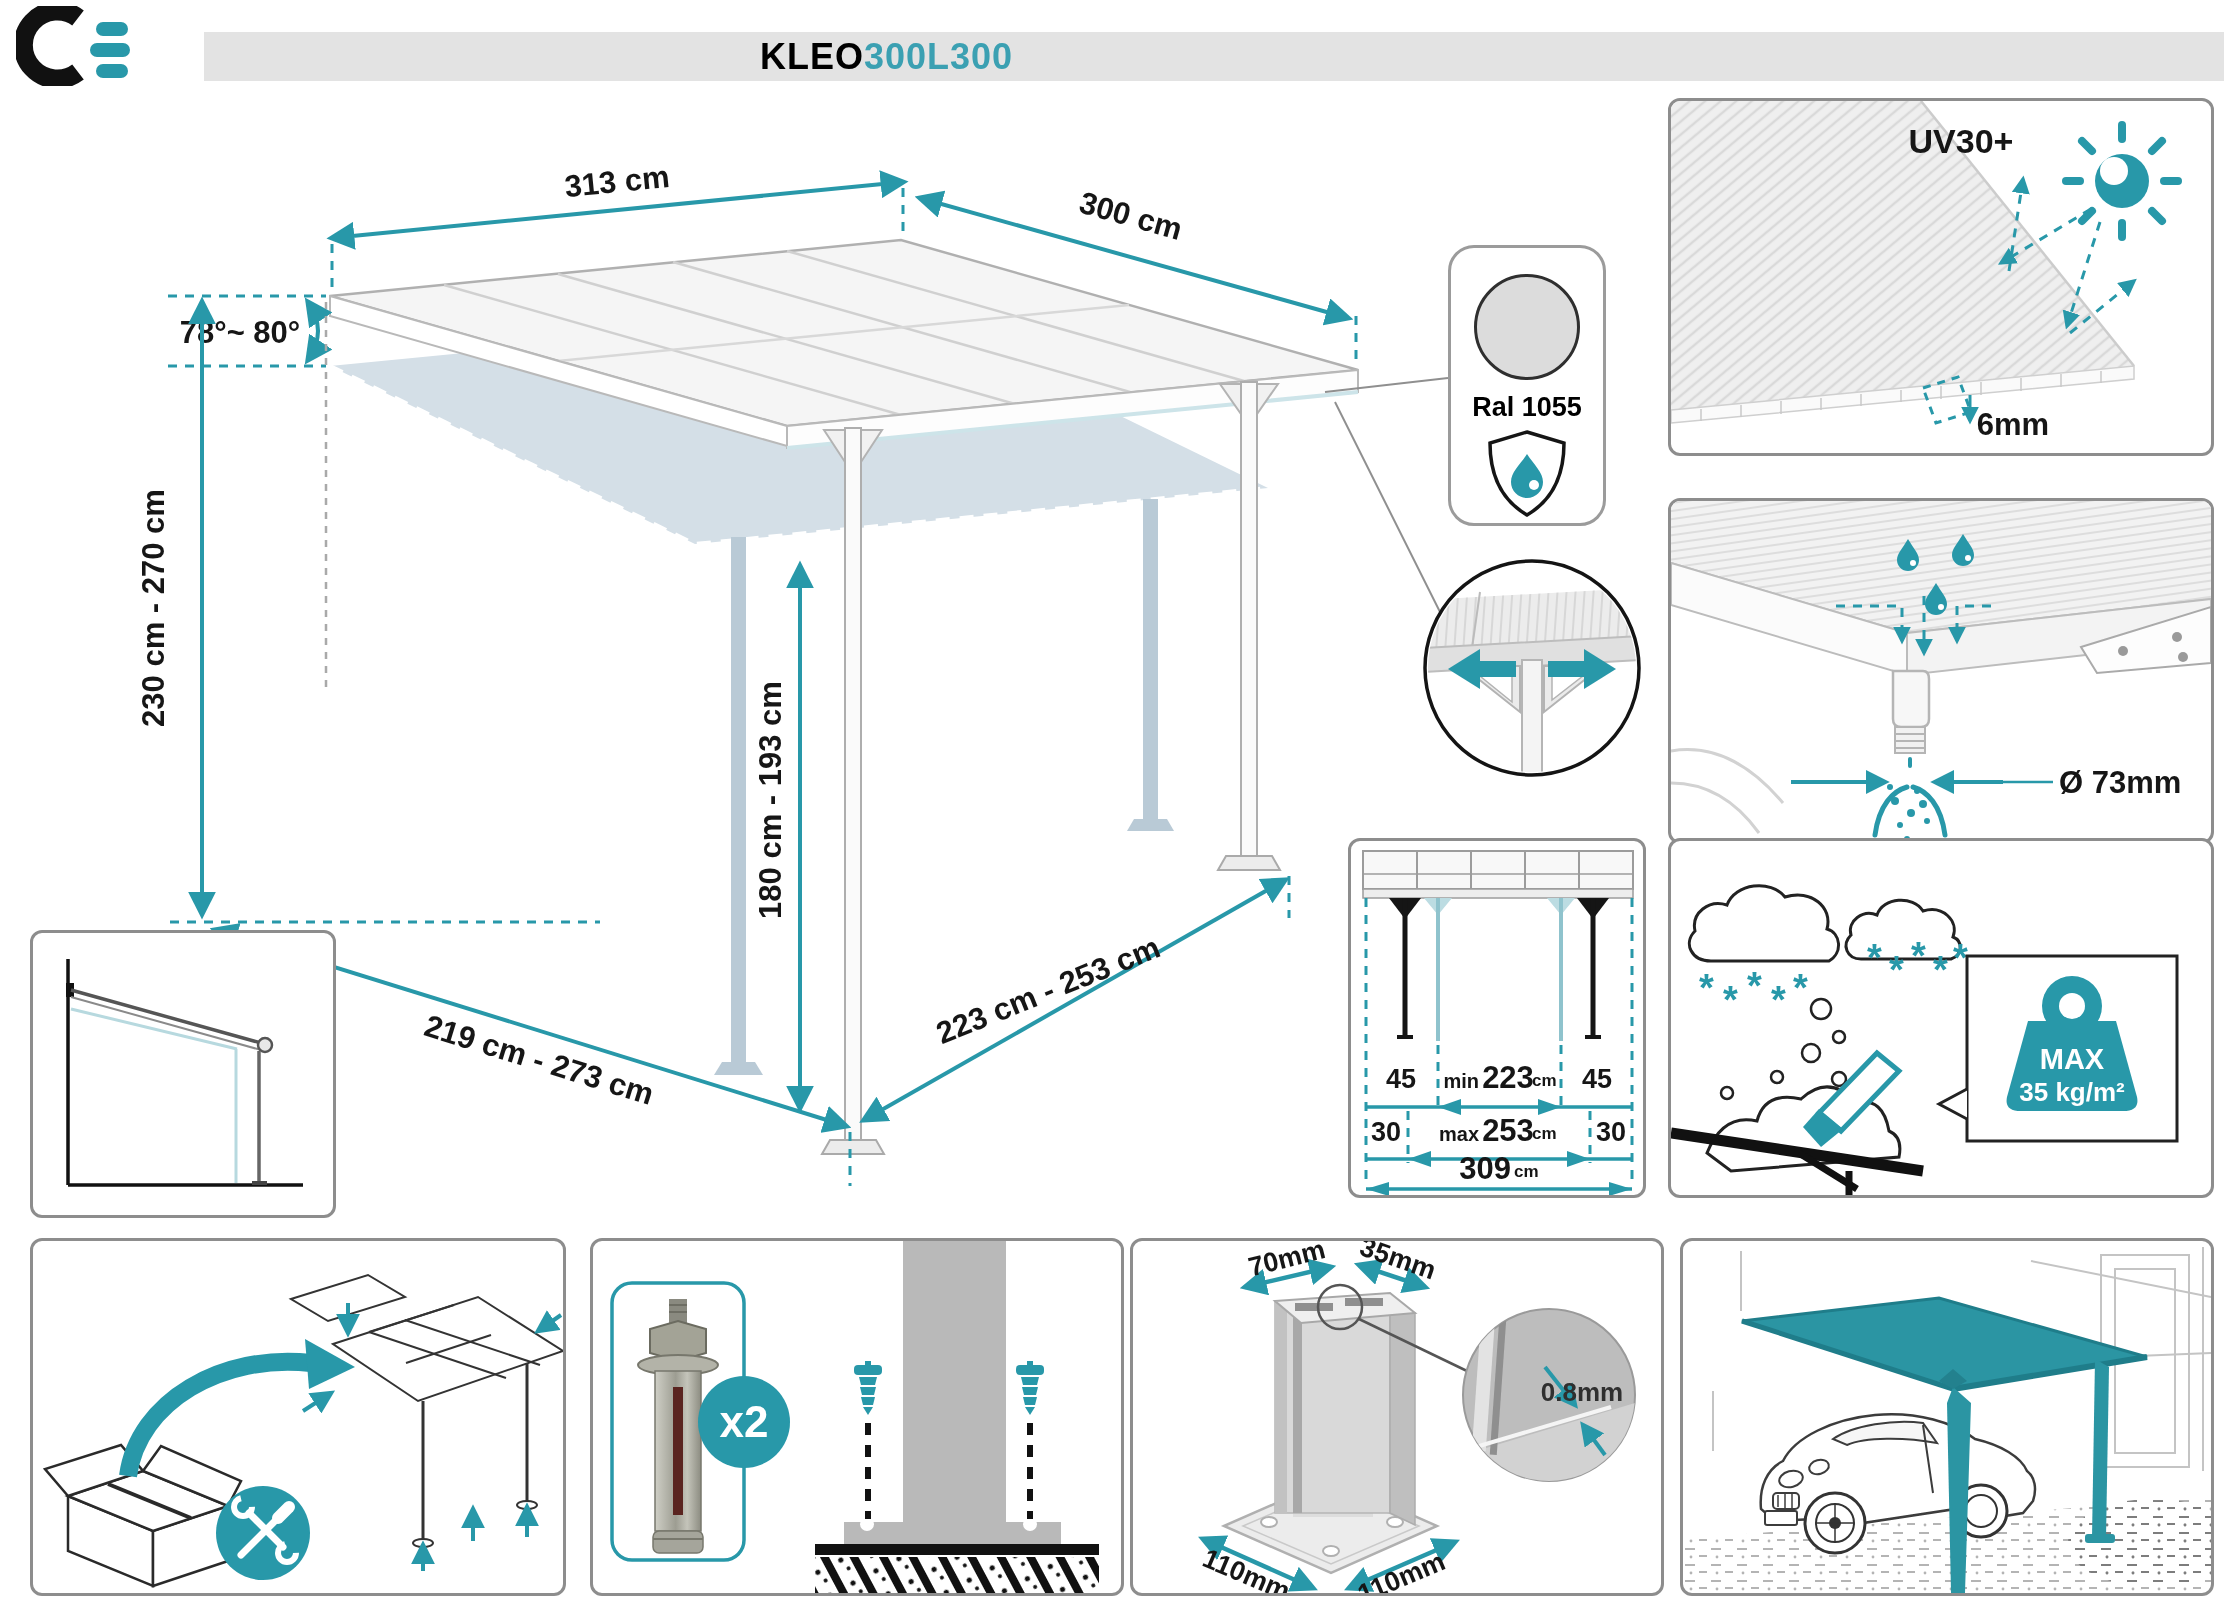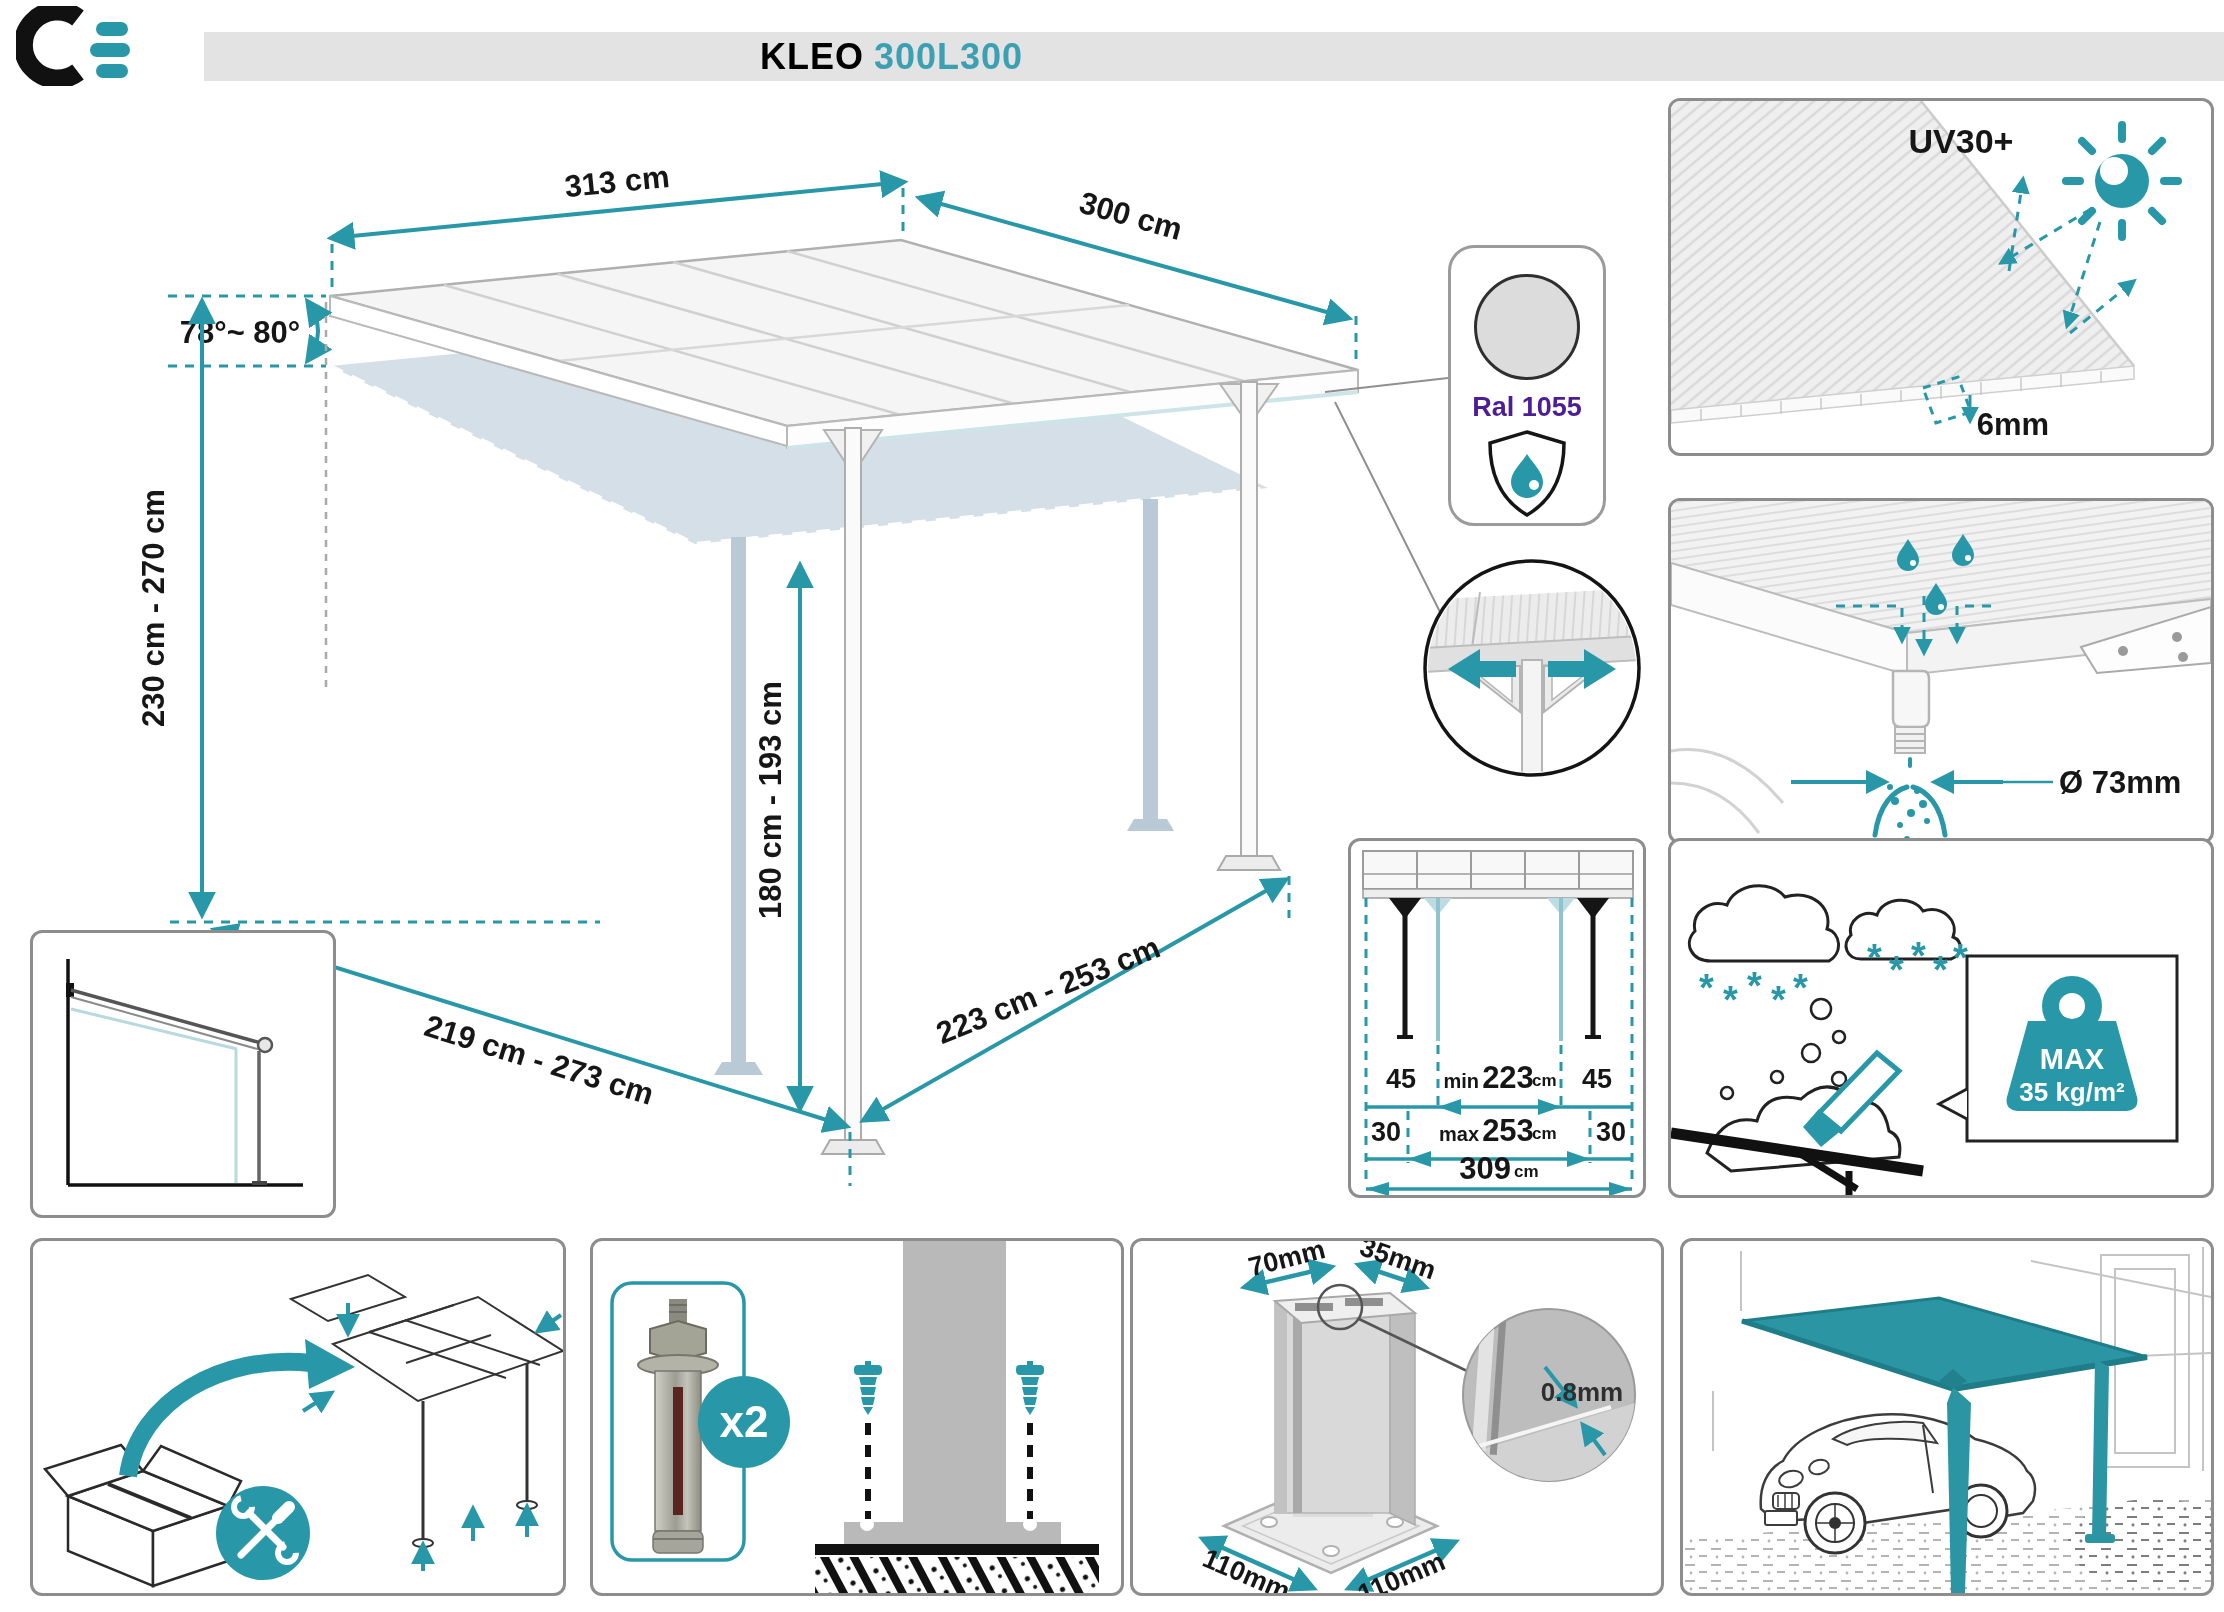--- a/index.html
+++ b/index.html
@@ -1,29 +1,29 @@
 <!DOCTYPE html>
 <html><head>
 <meta charset="utf-8">
 <style>
   html,body{margin:0;padding:0;background:#fff;}
   .page{position:relative;width:2224px;height:1612px;background:#fff;overflow:hidden;
         font-family:"Liberation Sans",sans-serif;}
   .banner{position:absolute;left:204px;top:32px;width:2020px;height:49px;background:#e3e3e3;}
   .banner-title{position:absolute;left:556px;top:4px;font-size:36px;font-weight:bold;letter-spacing:1px;white-space:nowrap;}
   .t-model{color:#000000;}
-  .t-variant{color:#3ba0b2;margin-left:10px;}
+  .t-variant{color:#3ba0b2;}
   .logo{position:absolute;left:16px;top:6px;}
   .panel{position:absolute;background:#fff;border:3px solid #8d8d8d;border-radius:12px;overflow:hidden;}
   .panel svg{position:absolute;left:0;top:0;}
   .main-svg{position:absolute;left:0;top:0;}
   .ral-badge{position:absolute;left:1448px;top:245px;width:152px;height:275px;background:#fff;
              border:3px solid #9b9b9b;border-radius:26px;display:flex;flex-direction:column;align-items:center;}
   .ral-circle{margin-top:26px;width:100px;height:100px;border-radius:50%;background:#dcdcdc;border:3px solid #2f2f2f;}
-  .ral-label{margin-top:12px;font-size:27px;font-weight:bold;color:#4c1d95;}
+  .ral-label{margin-top:12px;font-size:27px;font-weight:bold;color:#000000;}
   .dimt{font-weight:bold;font-size:31px;fill:#161616;}
   .dim{stroke:#2898a9;stroke-width:4;fill:none;}
   .dashT{stroke:#2898a9;stroke-width:3;stroke-dasharray:9 8;fill:none;}
   .dashG{stroke:#a9a9a9;stroke-width:2.5;stroke-dasharray:7 7;fill:none;}
   text{font-family:"Liberation Sans",sans-serif;}
 </style>
 </head>
 <body>
 
 <div class="page">

